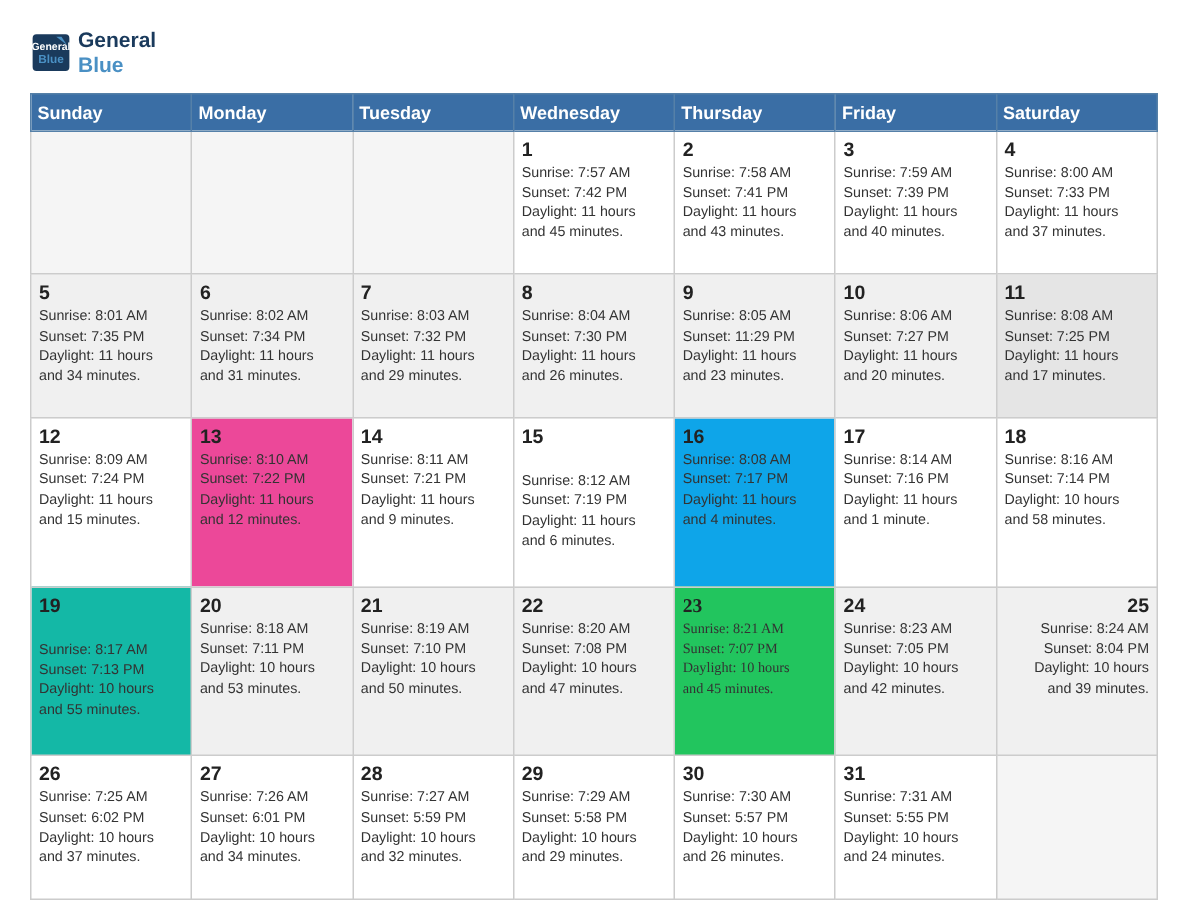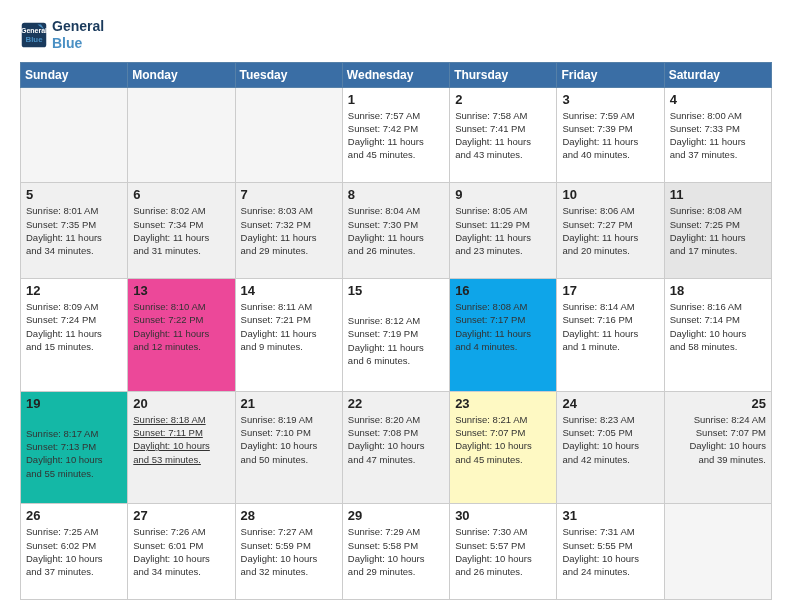--- a/index.html
+++ b/index.html
@@ -266,57 +266,57 @@
         <tr>
           <td style="background: #14b8a6;">
             <span class="day-num">19</span>
             <div class="cell-text" style="white-space: pre-line; margin-top: 16px;">Sunrise: 8:17 AM
 Sunset: 7:13 PM
 Daylight: 10 hours
 and 55 minutes.</div>
           </td>
           <td style="background: rgb(240, 240, 240);">
             <span class="day-num">20</span>
-            <div class="cell-text" style="white-space: pre-line; text-decoration: underline;">Sunrise: 8:18 AM
+            <div class="cell-text" style="white-space: pre-line;">Sunrise: 8:18 AM
 Sunset: 7:11 PM
 Daylight: 10 hours
 and 53 minutes.</div>
           </td>
           <td style="background: rgb(240, 240, 240);">
             <span class="day-num">21</span>
             <div class="cell-text" style="white-space: pre-line;">Sunrise: 8:19 AM
 Sunset: 7:10 PM
 Daylight: 10 hours
 and 50 minutes.</div>
           </td>
           <td style="background: rgb(240, 240, 240);">
             <span class="day-num">22</span>
             <div class="cell-text" style="white-space: pre-line;">Sunrise: 8:20 AM
 Sunset: 7:08 PM
 Daylight: 10 hours
 and 47 minutes.</div>
           </td>
-          <td style="background: #fef9c3;">
+          <td style="background: #22c55e; font-family: Liberation Serif, serif;">
             <span class="day-num">23</span>
             <div class="cell-text" style="white-space: pre-line;">Sunrise: 8:21 AM
 Sunset: 7:07 PM
 Daylight: 10 hours
 and 45 minutes.</div>
           </td>
           <td style="background: rgb(240, 240, 240);">
             <span class="day-num">24</span>
             <div class="cell-text" style="white-space: pre-line;">Sunrise: 8:23 AM
 Sunset: 7:05 PM
 Daylight: 10 hours
 and 42 minutes.</div>
           </td>
           <td style="background: rgb(240, 240, 240); text-align: right;">
             <span class="day-num">25</span>
             <div class="cell-text" style="white-space: pre-line;">Sunrise: 8:24 AM
-Sunset: 7:07 PM
+Sunset: 8:04 PM
 Daylight: 10 hours
 and 39 minutes.</div>
           </td>
         </tr>
         <tr>
           <td style="background: rgb(255, 255, 255);">
             <span class="day-num">26</span>
             <div class="cell-text" style="white-space: pre-line;">Sunrise: 7:25 AM
 Sunset: 6:02 PM
 Daylight: 10 hours

